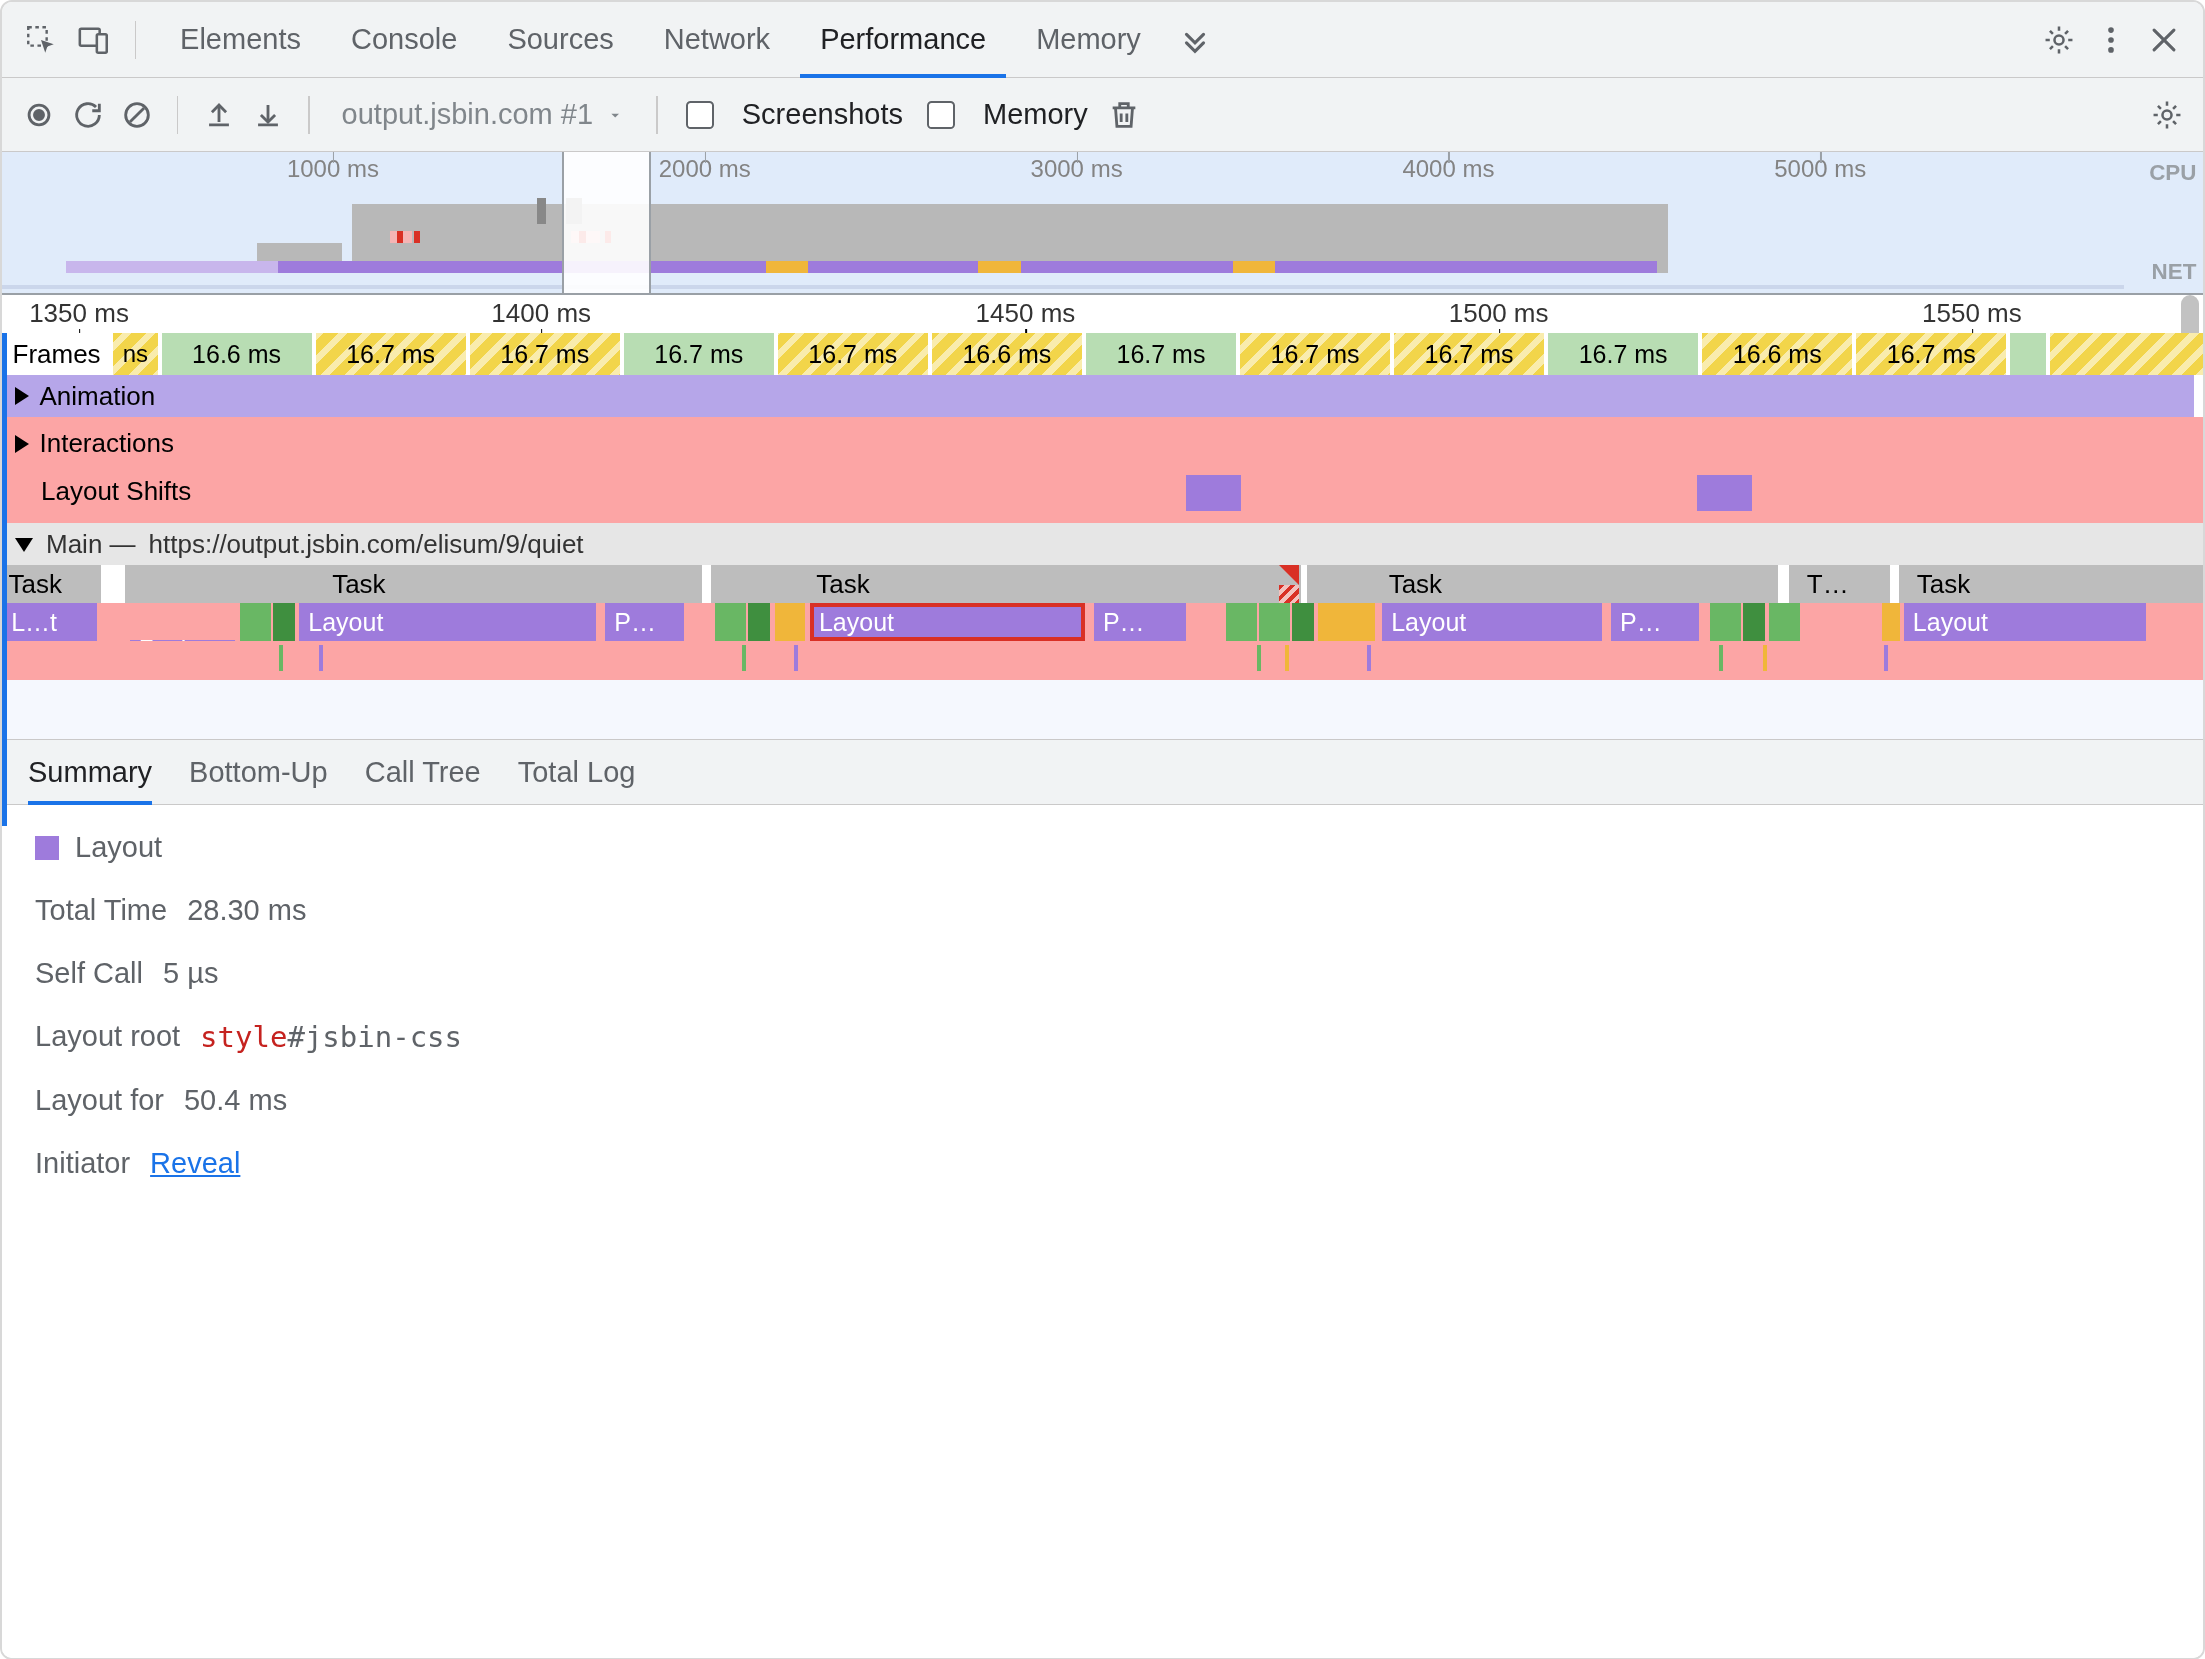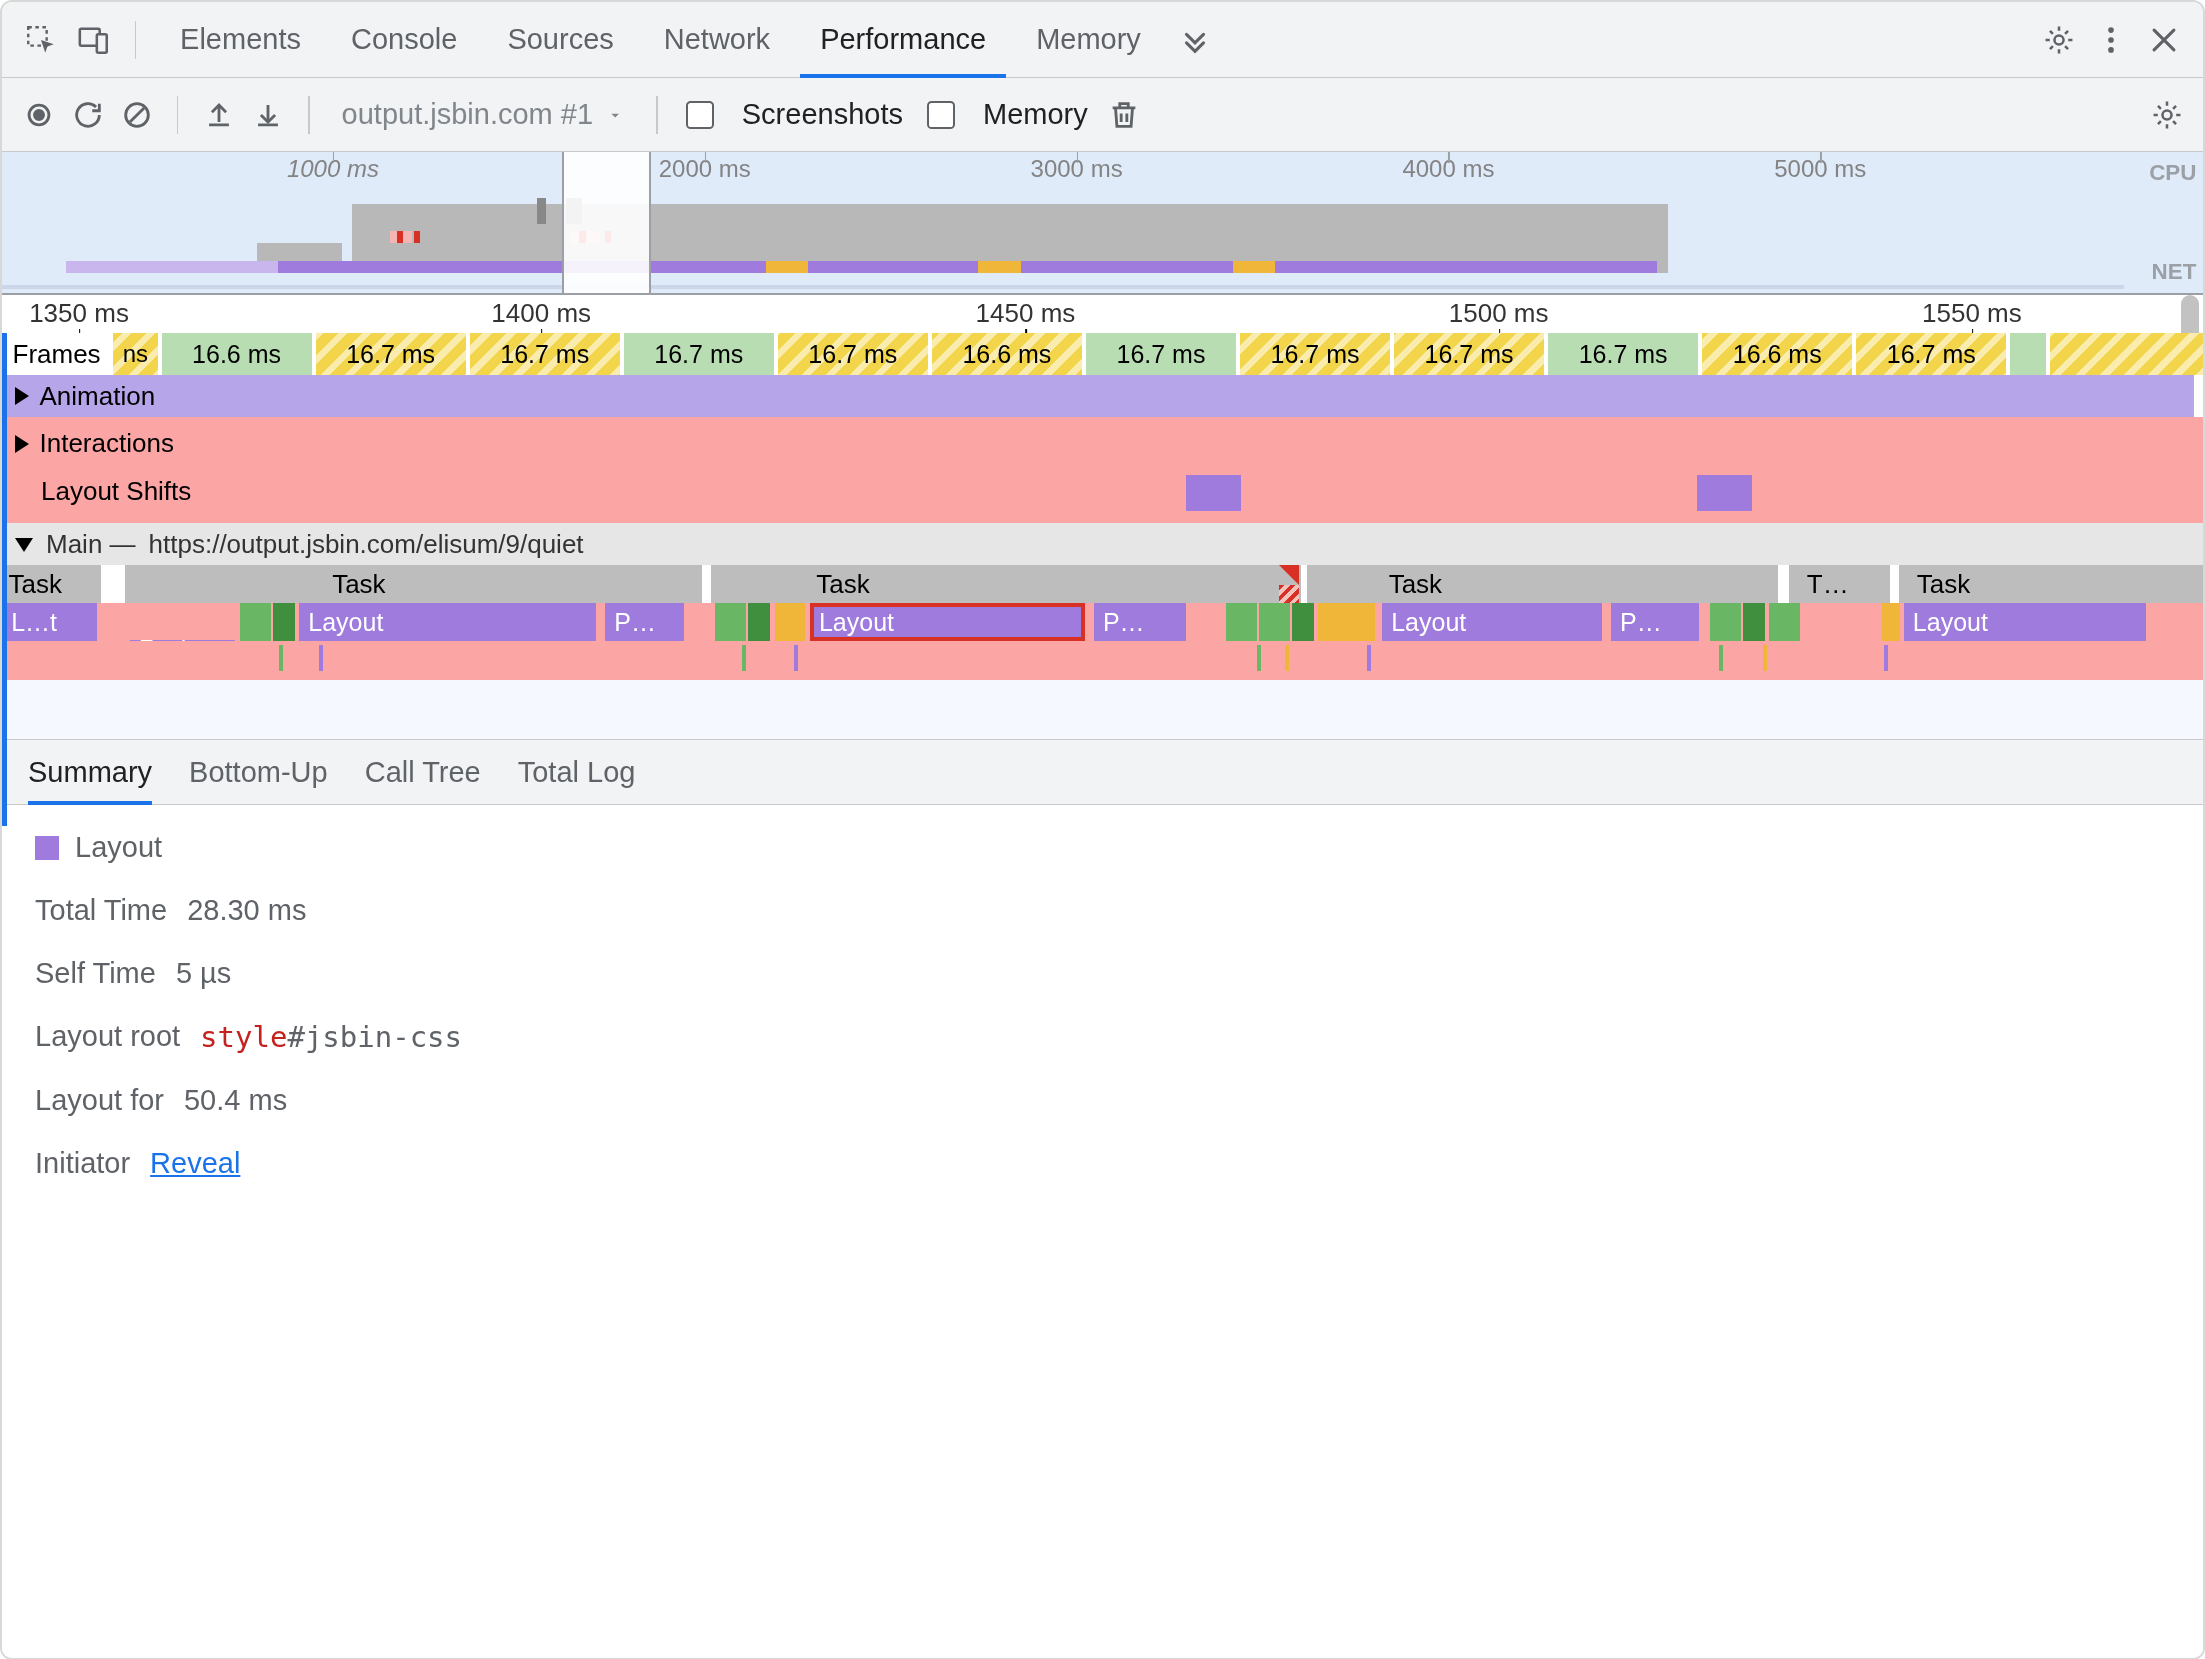--- a/index.html
+++ b/index.html
@@ -418,21 +418,21 @@
       <svg viewBox="0 0 24 24" fill="none" stroke="currentColor" stroke-width="1.8">
         <circle cx="12" cy="12" r="3.2"></circle>
         <path d="M12 2.5v3M12 18.5v3M21.5 12h-3M5.5 12h-3M18.4 5.6l-2.1 2.1M7.7 16.3l-2.1 2.1M18.4 18.4l-2.1-2.1M7.7 7.7 5.6 5.6"></path>
       </svg>
     </span>
   </div>
 
   <div class="overview">
     <div class="ov-body">
       <div class="overview-ticks" id="ov-ticks">
-          <span class="ov-tick" style="left: 16.2%; font-style: italic;">1000 ms</span>
+          <span class="ov-tick" style="left: 16.2%;">1000 ms</span>
           <span class="ov-tick" style="left: 34.4%;">2000 ms</span>
           <span class="ov-tick" style="left: 52.6%;">3000 ms</span>
           <span class="ov-tick" style="left: 70.8%;">4000 ms</span>
           <span class="ov-tick" style="left: 89%;">5000 ms</span>
         </div>
       <div class="cpu-area">
 
         <div class="cpu-gray" style="left:12%; width:4%; top:60%;"></div>
         <div class="cpu-gray" style="left:16.5%; width:62%; top:8%;"></div>
 
@@ -589,21 +589,21 @@
   <div class="summary">
     <div class="title-row">
       <span class="sw"></span>
       <span>Layout</span>
     </div>
     <div class="kv">
       <span class="k">Total Time</span>
       <span class="v">28.30 ms</span>
     </div>
     <div class="kv">
-      <span class="k">Self Time</span>
+      <span class="k">Self Call</span>
       <span class="v">5 µs</span>
     </div>
     <div class="kv">
       <span class="k">Layout root</span>
       <span>
         <span class="code-red">style</span><span class="code-mono">#jsbin-css</span>
       </span>
     </div>
     <div class="kv">
       <span class="k">Layout for</span>

